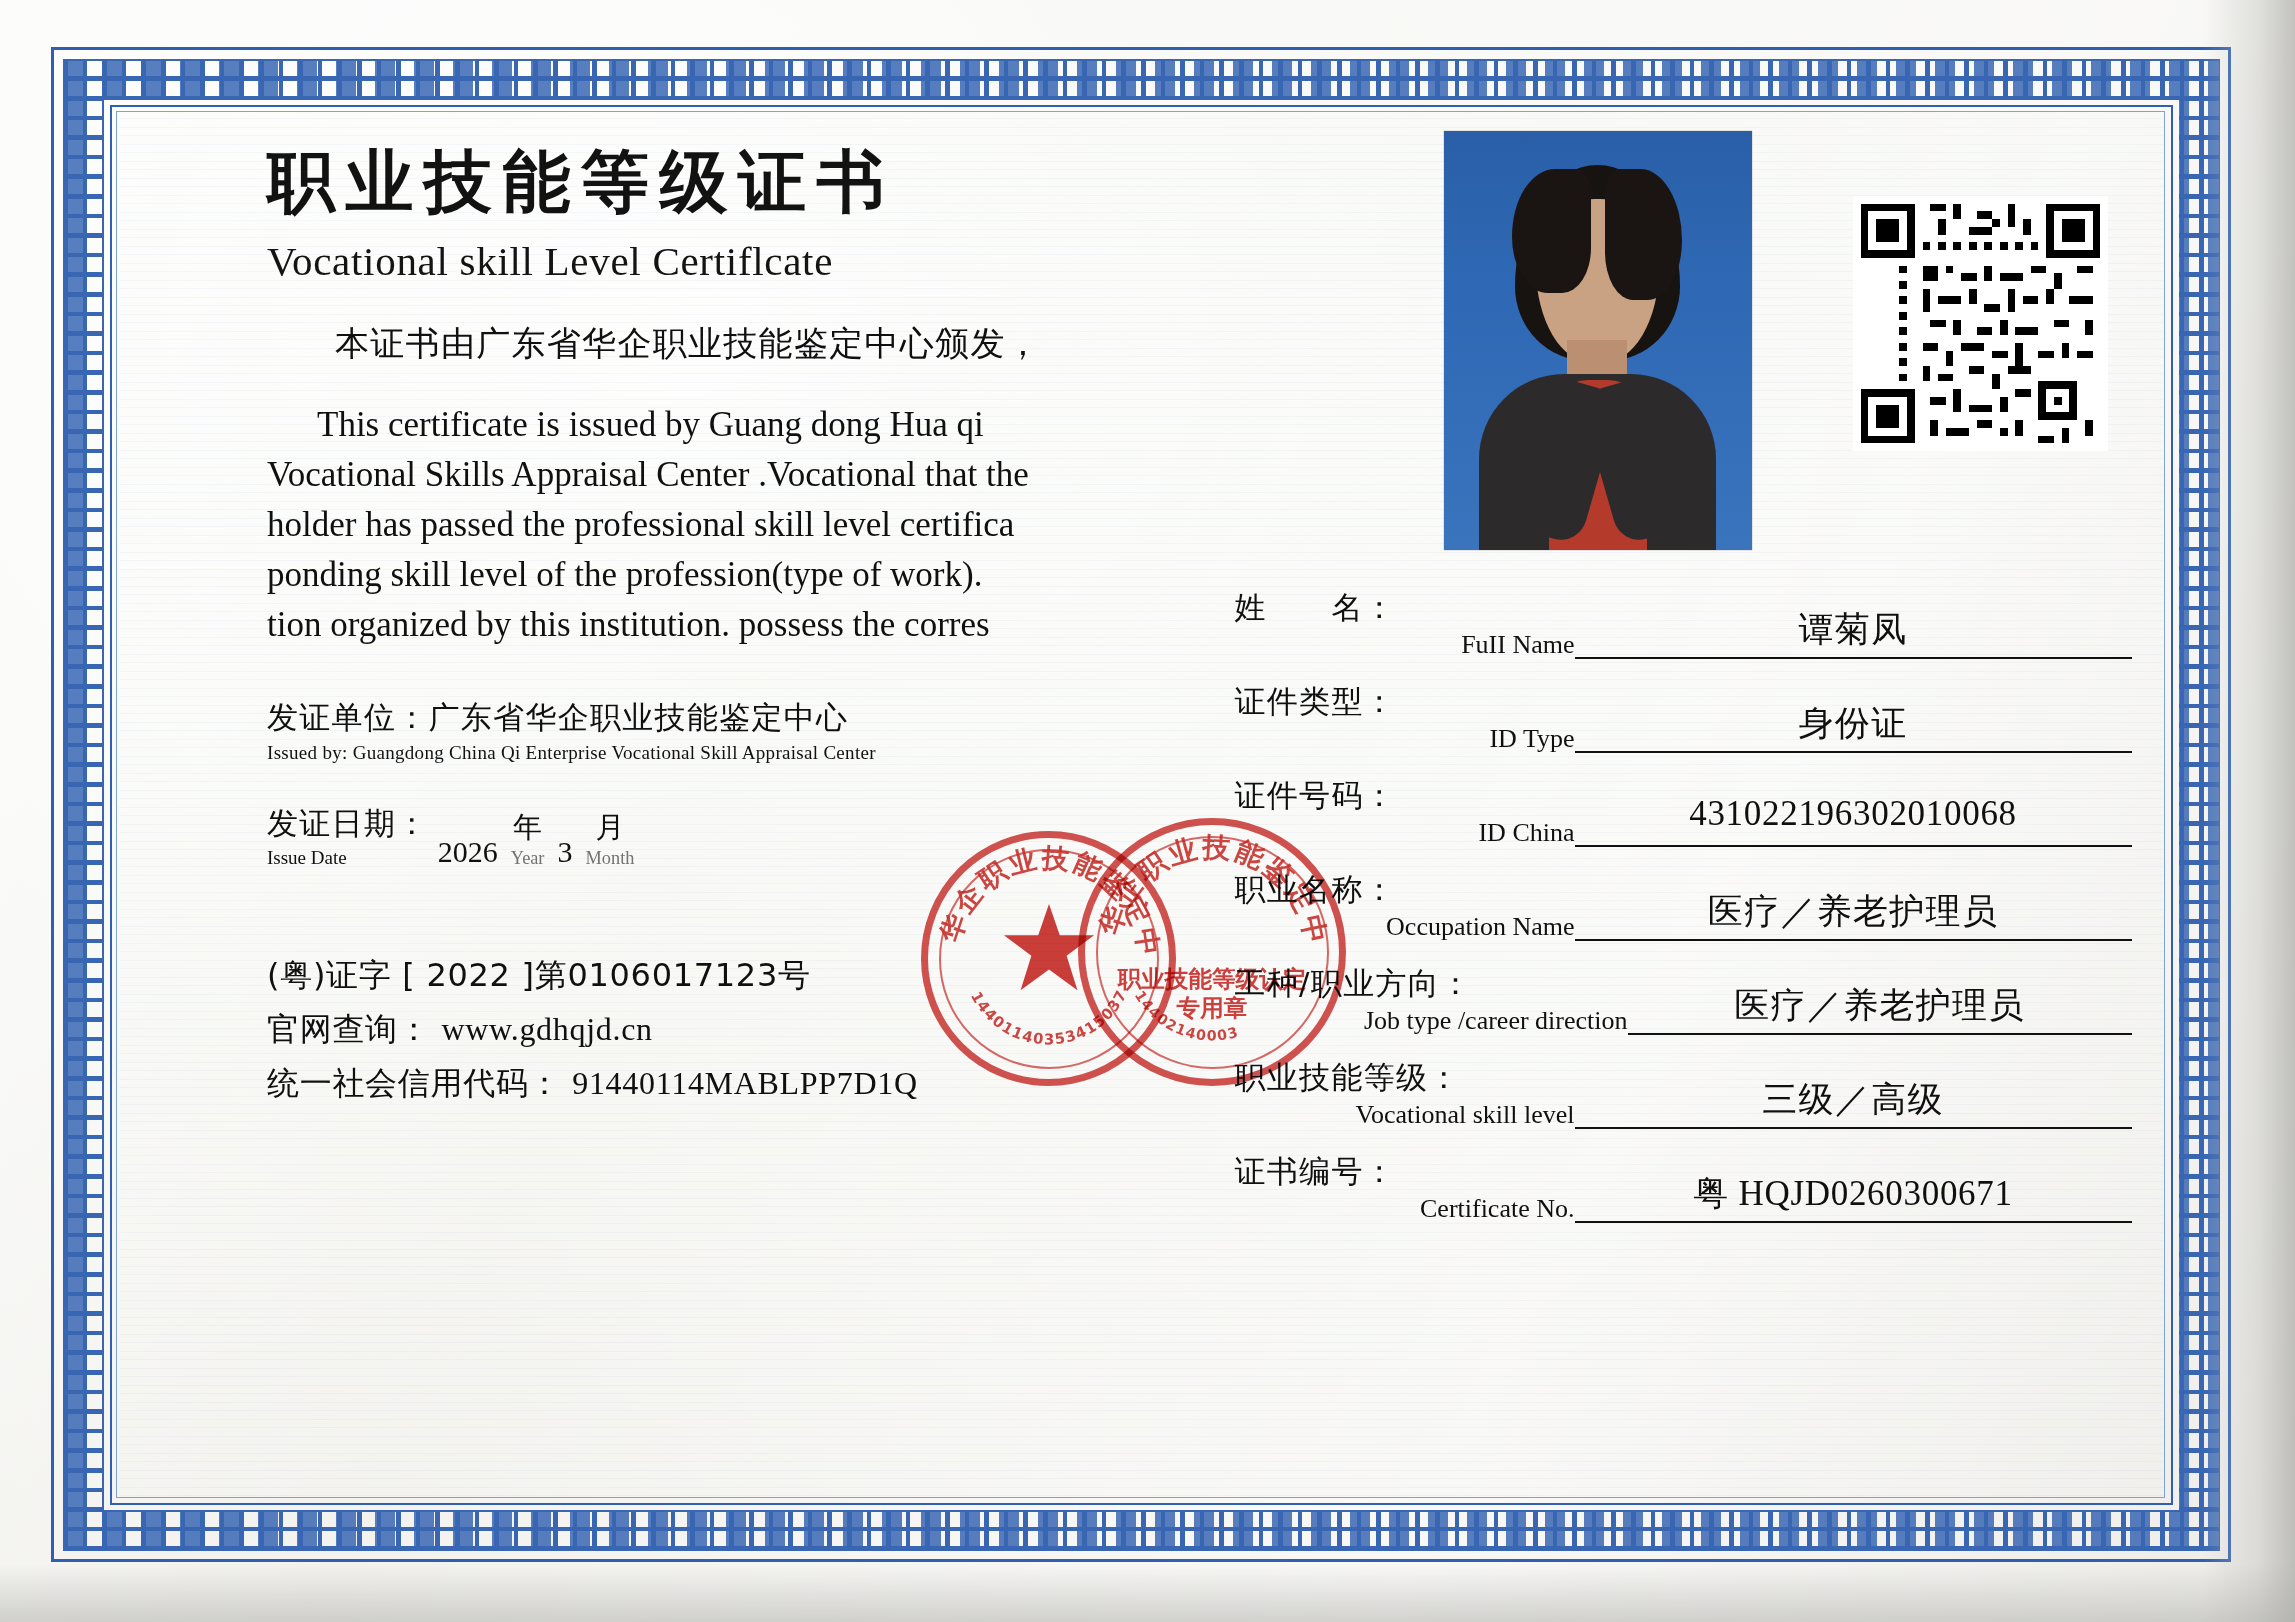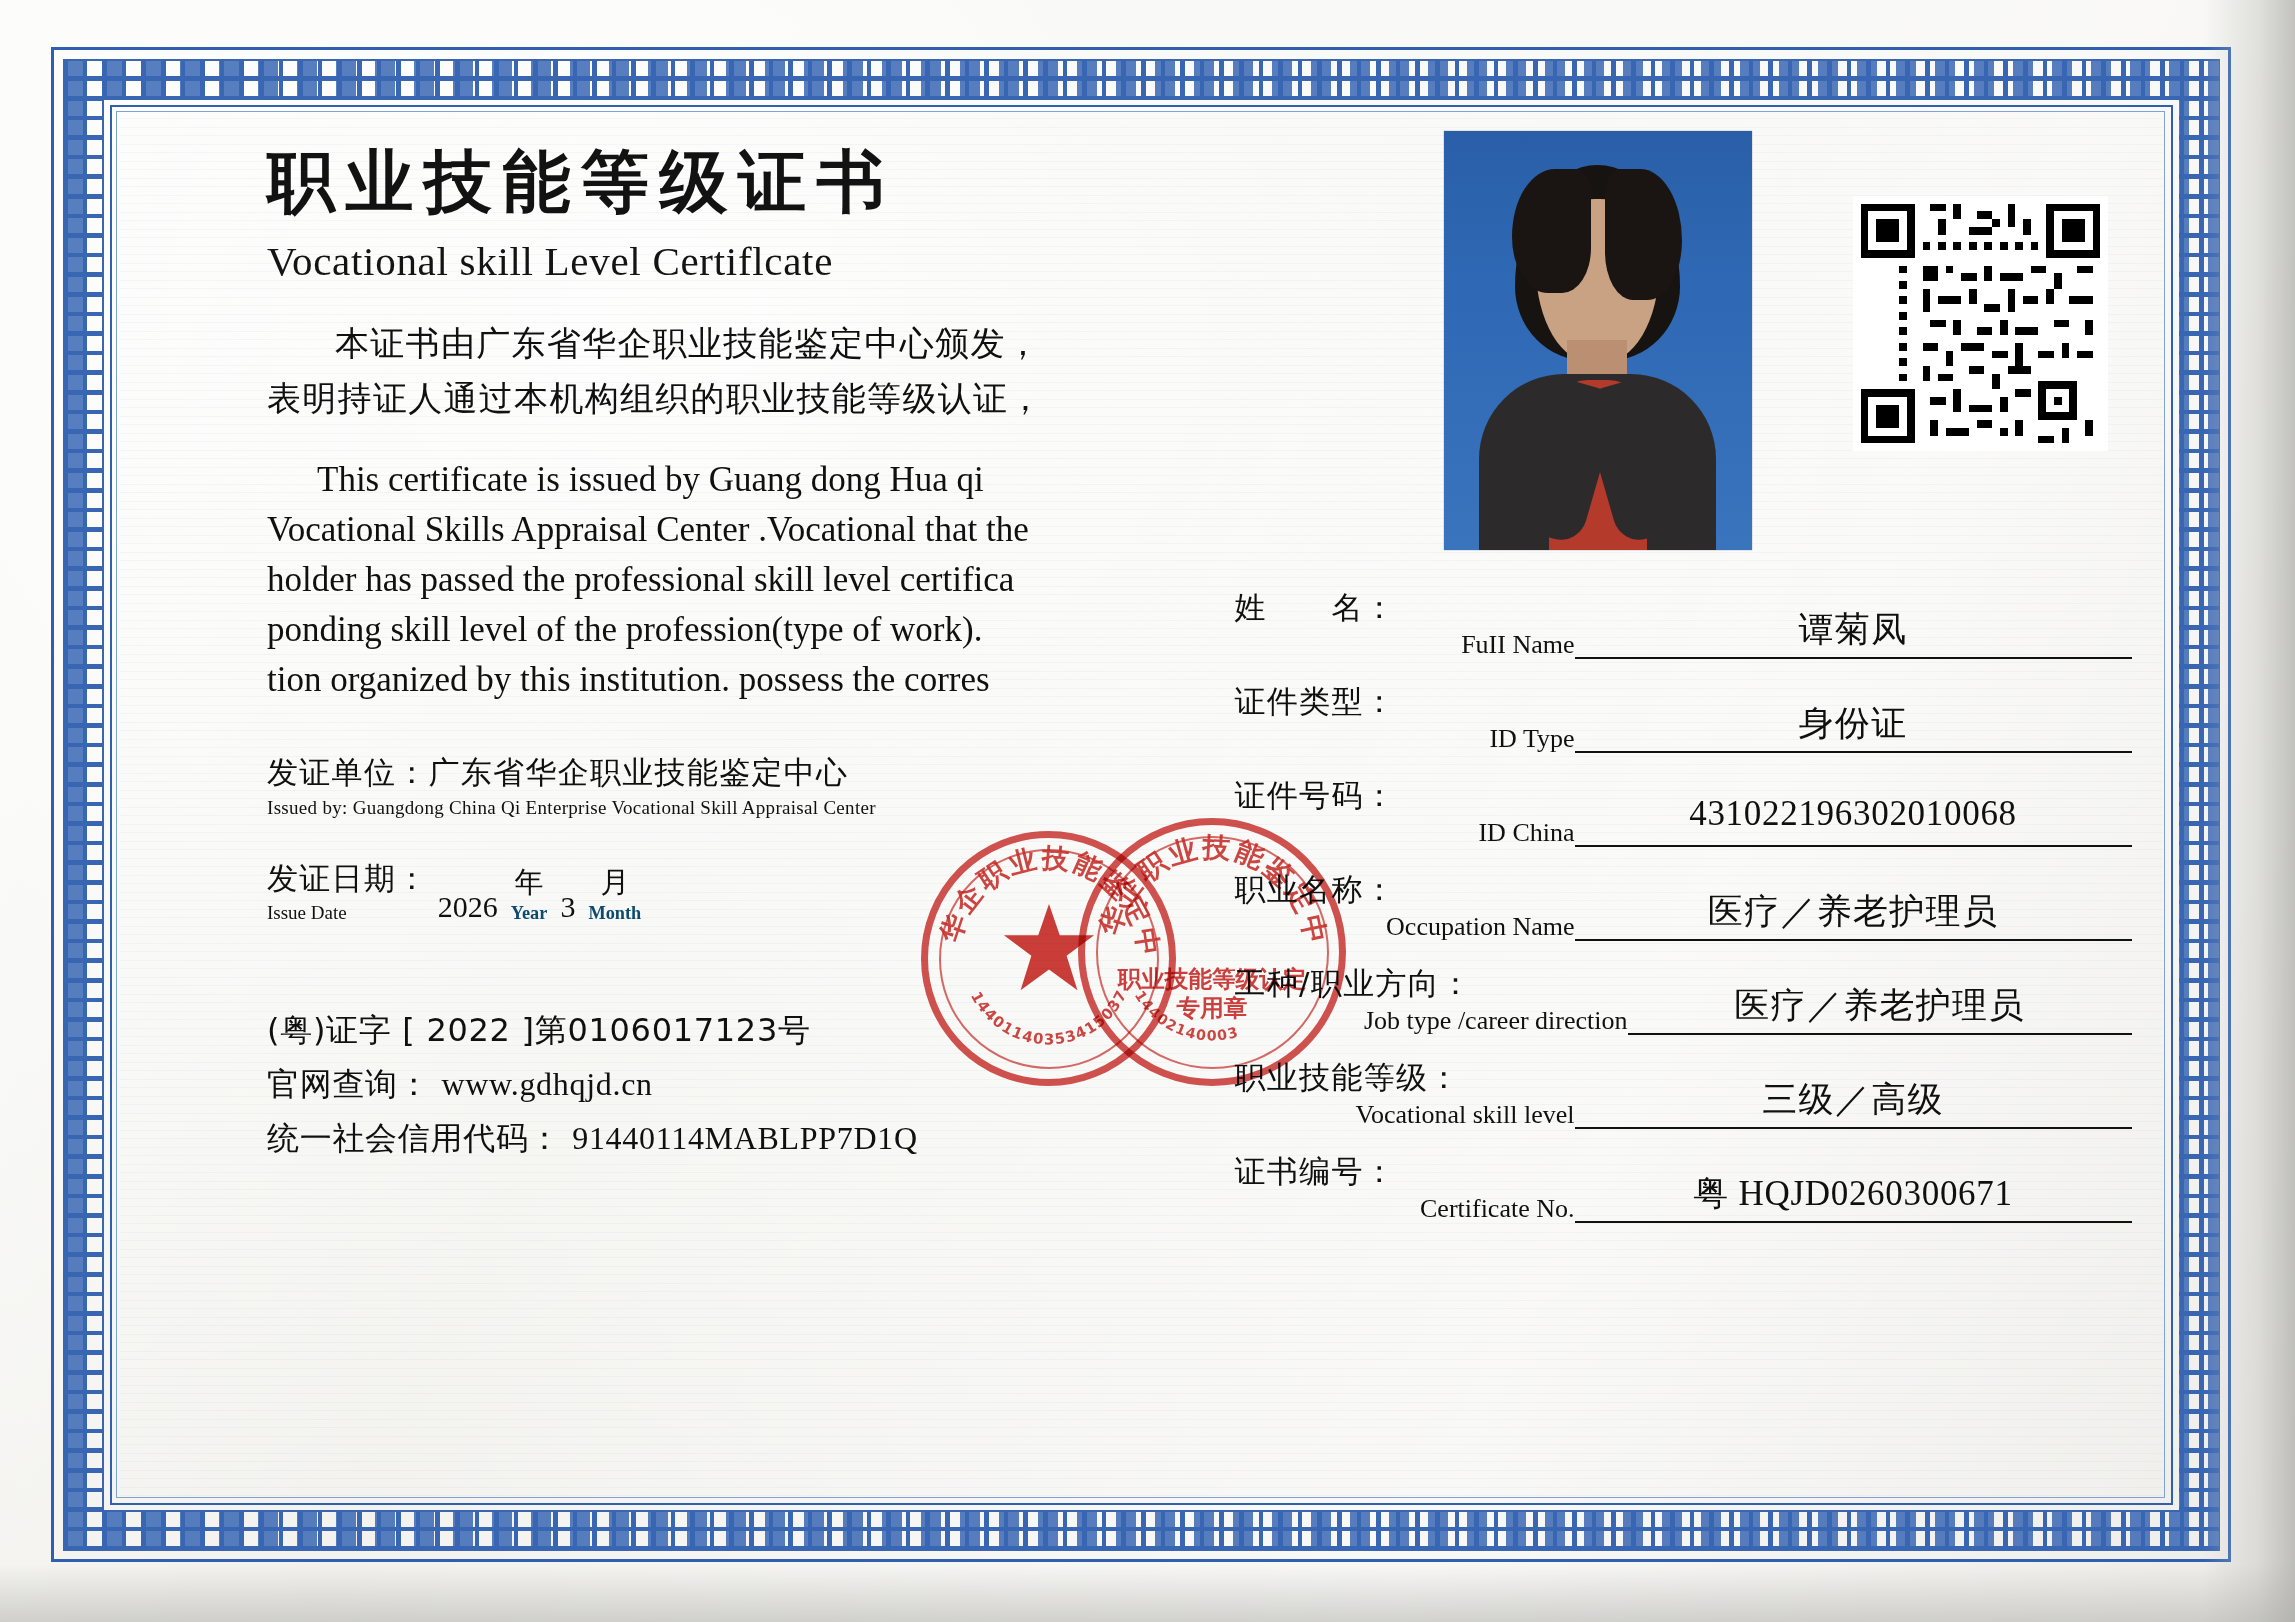--- a/index.html
+++ b/index.html
@@ -187,22 +187,21 @@
     padding: 0 9.2px;
   }
   .date-unit-cn {
     font-family: "DejaVu Sans", sans-serif;
     font-size: 29px;
     color: #101010;
   }
   .date-unit-en {
     font-family: "Liberation Serif", serif;
     font-size: 18.3px;
-    color: #0c4a6e;
-    font-weight: bold;
+    color: #737373;
   }
   .date-unit { text-align: center; padding: 0 3.9px; }
 
   .footer-lines {
     margin-top: 79px;
     font-family: "DejaVu Sans", sans-serif;
     font-size: 32px;
     line-height: 54px;
     color: #101010;
     letter-spacing: 0.7px;
@@ -430,21 +429,20 @@
 
   <div class="content">
 
     <div class="left-col">
 
       <div class="title-cn">职业技能等级证书</div>
       <div class="title-en">Vocational skill Level  Certiflcate</div>
 
       <div class="para-cn">
         <div><span class="indent"></span><span>本证书由广东省华企职业技能鉴定中心颁发，</span></div>
-        <div><span>表明持证人通过本机构组织的职业技能等级认证，</span></div>
       </div>
 
       <div class="para-en">
         <div><span class="indent"></span><span>This certificate is issued by Guang dong Hua qi</span></div>
         <div><span>Vocational Skills Appraisal Center .Vocational that the</span></div>
         <div><span>holder has passed the professional skill level certifica</span></div>
         <div><span>ponding  skill level of the profession(type of  work).</span></div>
         <div><span>tion organized by this institution. possess the corres</span></div>
       </div>
 

